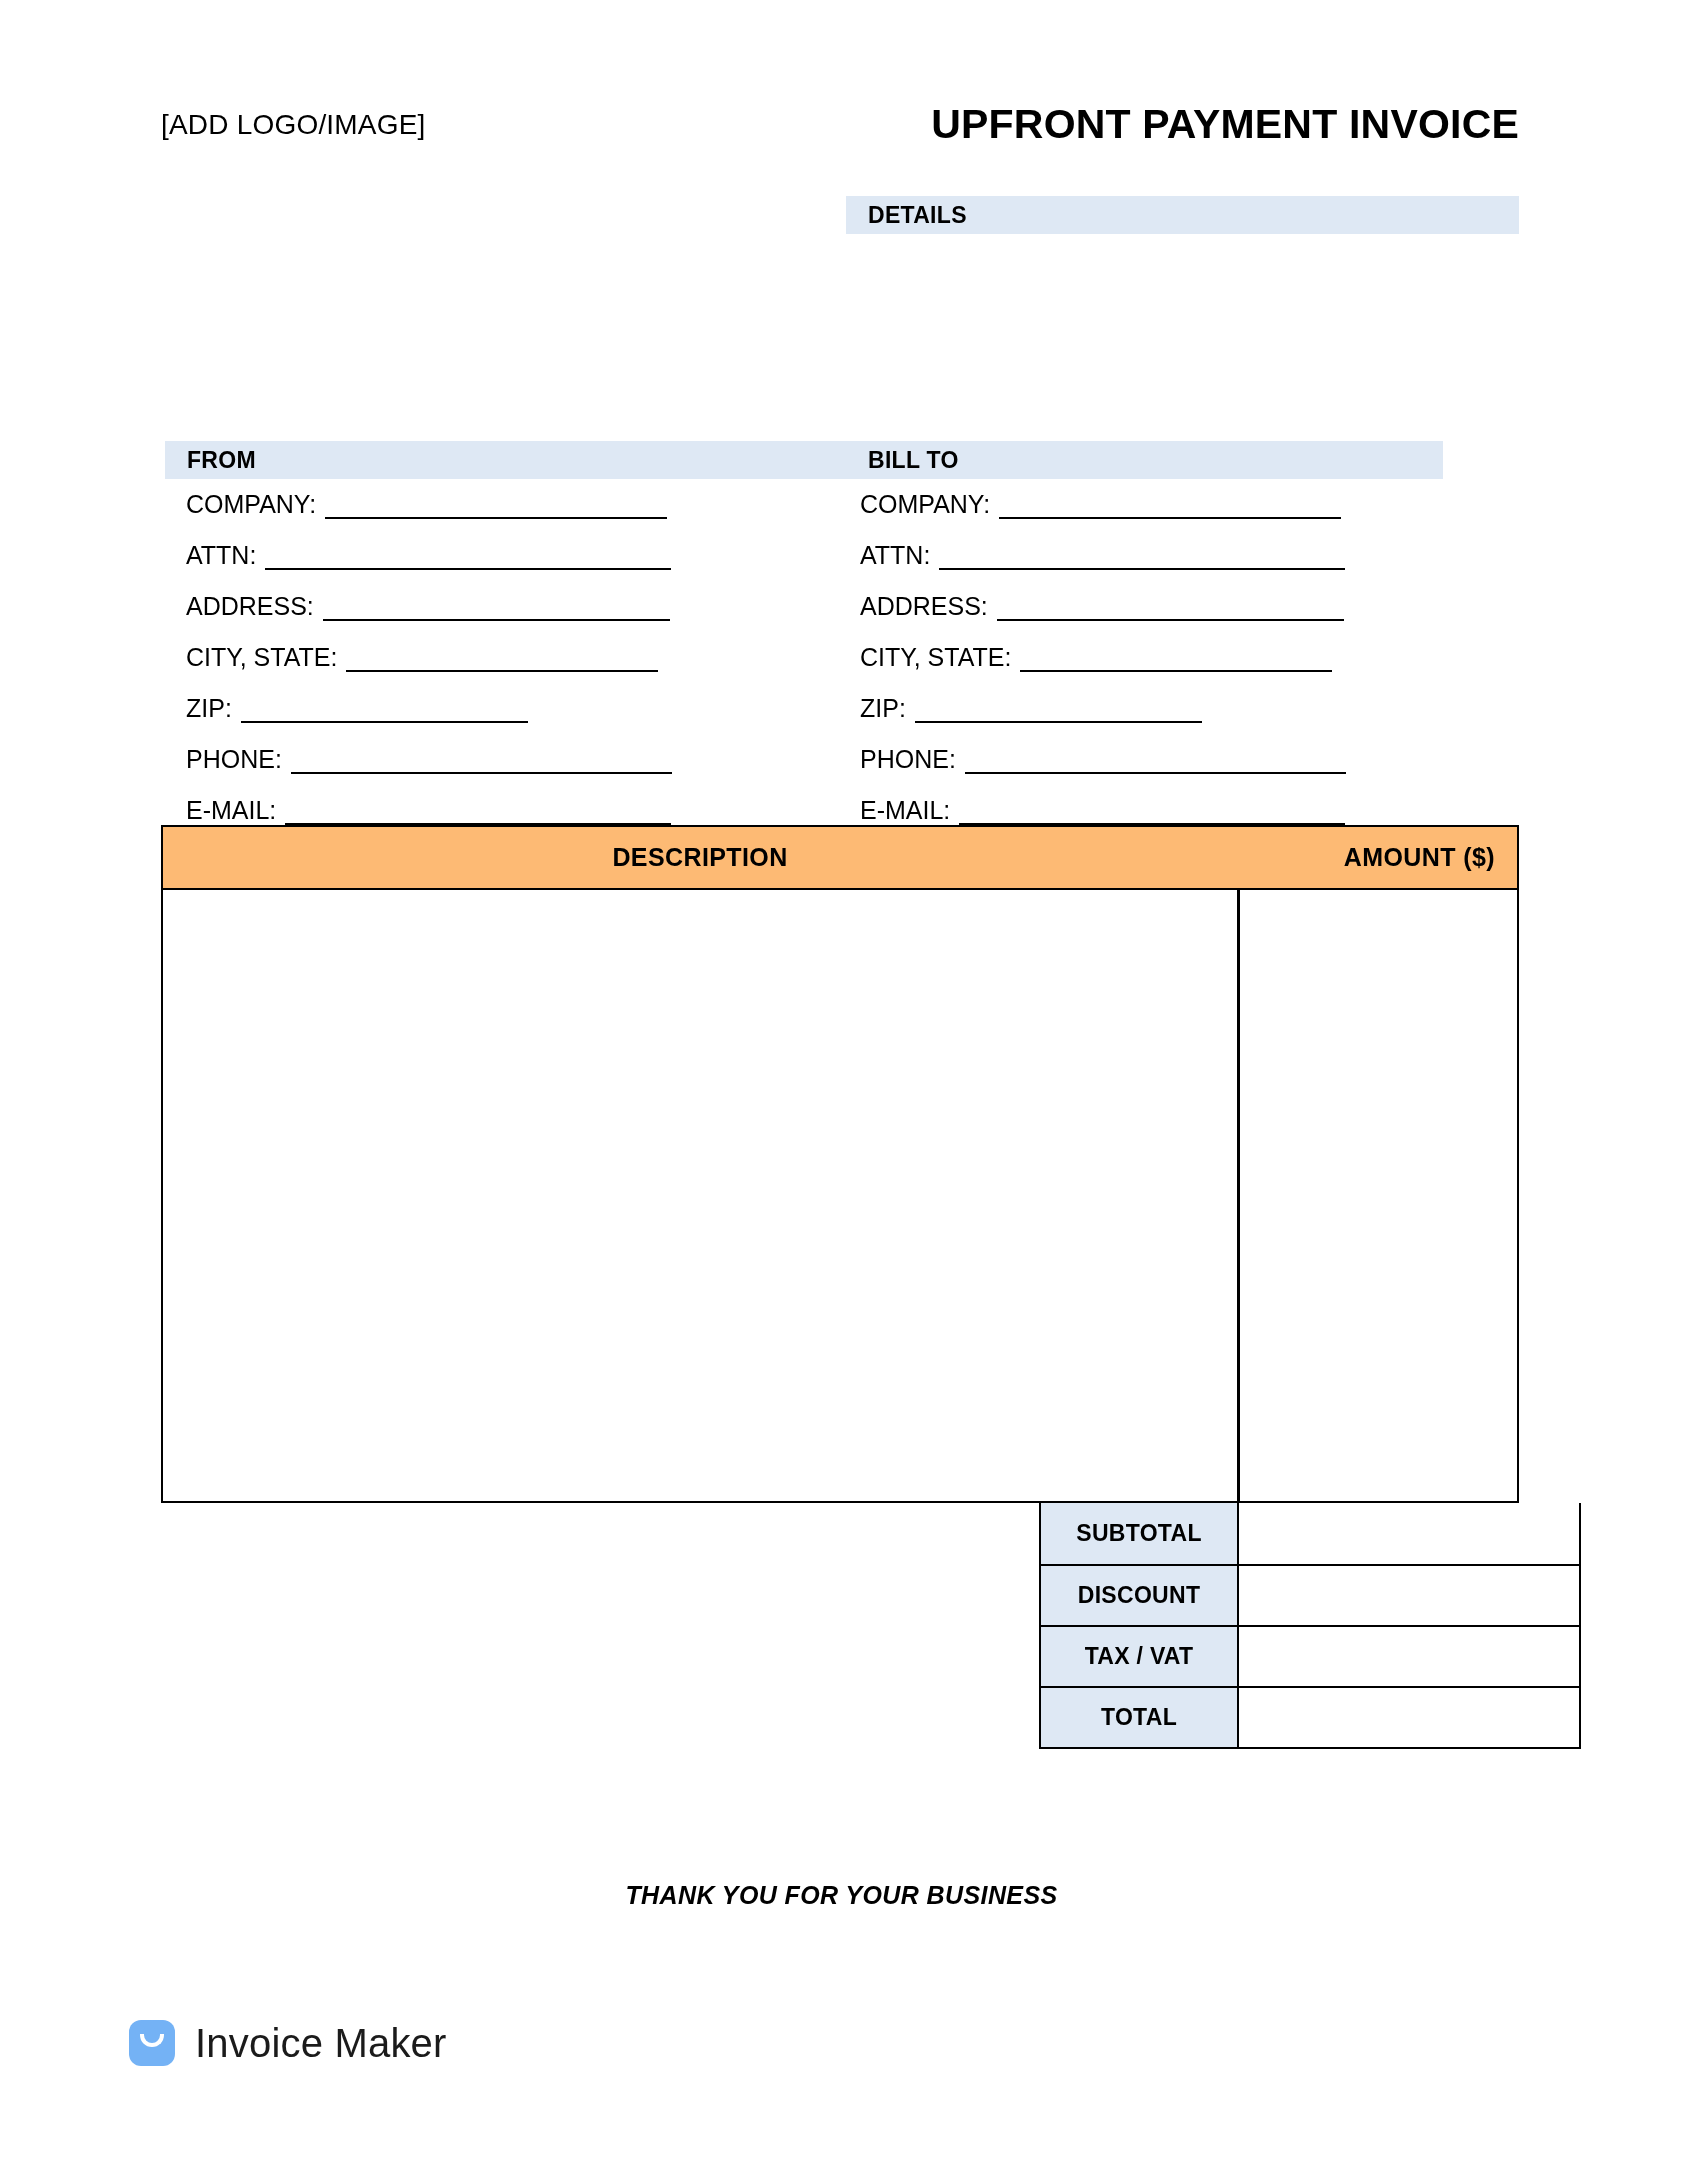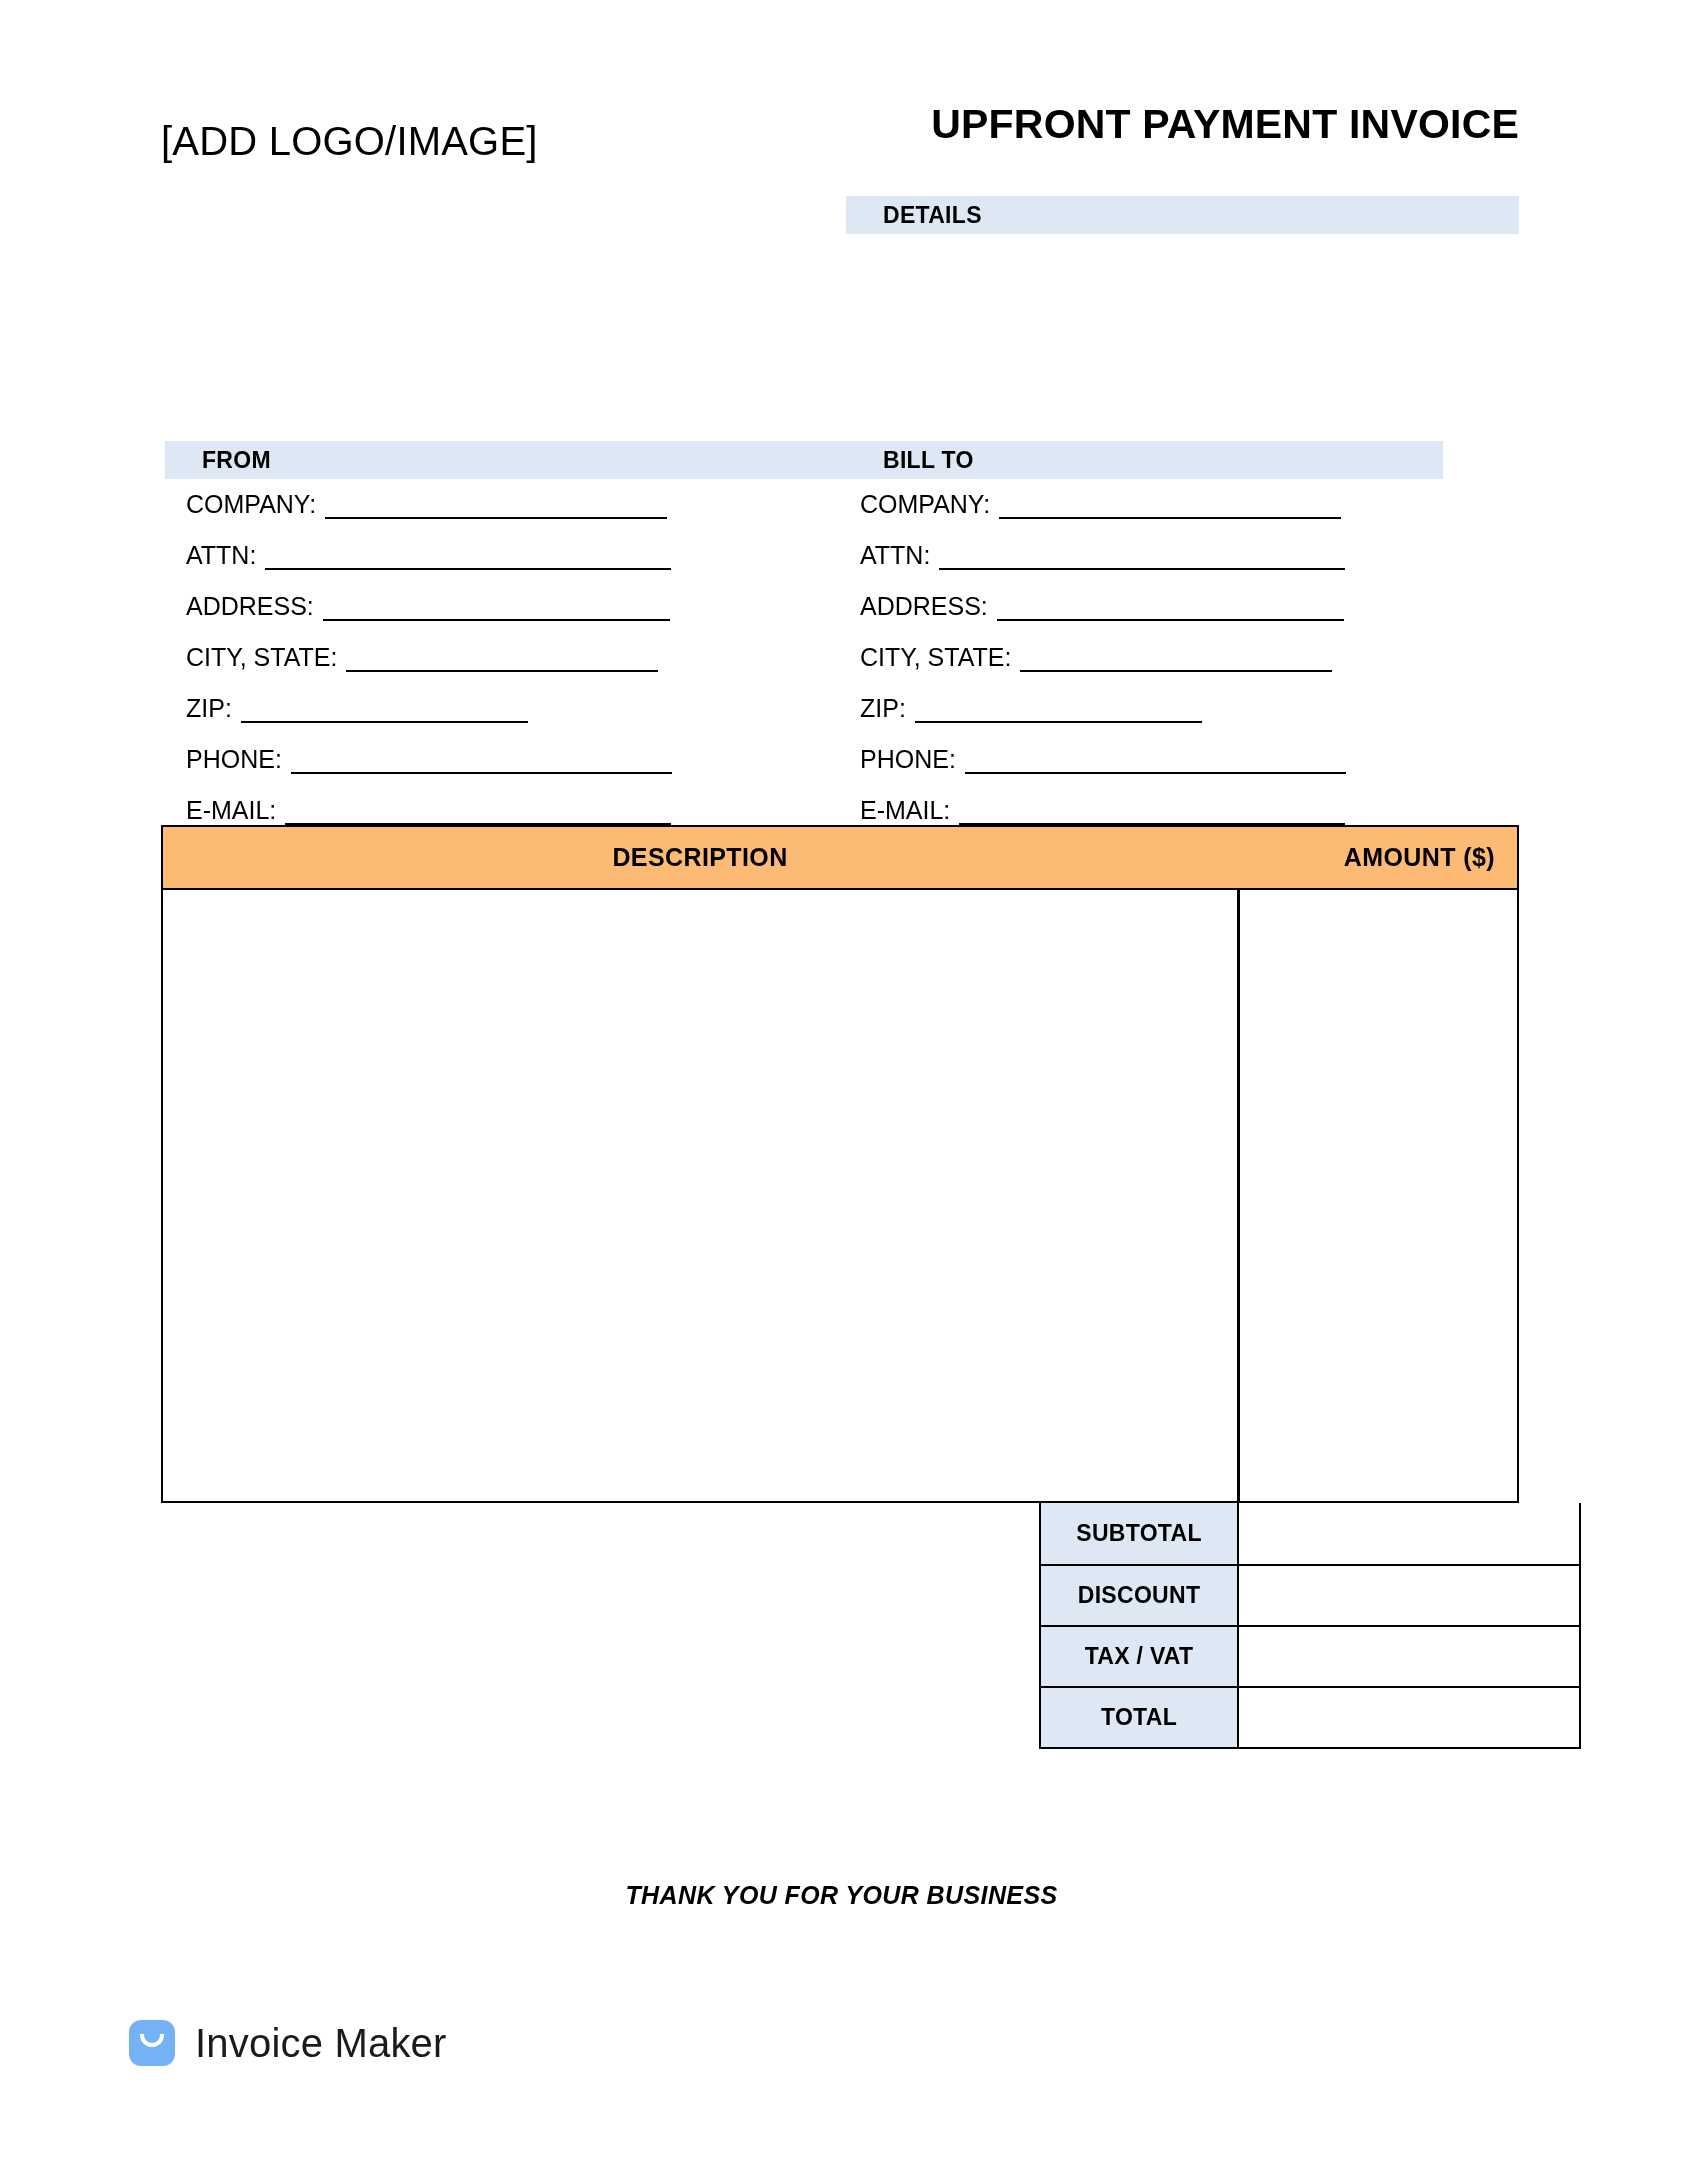--- a/index.html
+++ b/index.html
@@ -28,22 +28,22 @@
   .header-row {
     position: absolute;
     left: 161px;
     top: 99px;
     width: 1358px;
     height: 59px;
   }
   .logo-placeholder {
     position: absolute;
     left: 0;
-    top: 17px;
-    font-size: 40px;
+    top: 0;
+    font-size: 28px;
     font-weight: 400;
     letter-spacing: 0.2px;
     white-space: nowrap;
     line-height: 51px;
   }
   .doc-title {
     position: absolute;
     right: 0;
     top: 0;
     font-size: 41px;
@@ -54,21 +54,21 @@
   }
 
   
   .band {
     position: absolute;
     background: #dee8f4;
     font-size: 23px;
     font-weight: bold;
     line-height: 38px;
     height: 38px;
-    padding-left: 37px;
+    padding-left: 22px;
     box-sizing: border-box;
     letter-spacing: 0.3px;
   }
 
   
   .field {
     position: absolute;
     font-size: 25px;
     line-height: 30px;
     white-space: nowrap;

